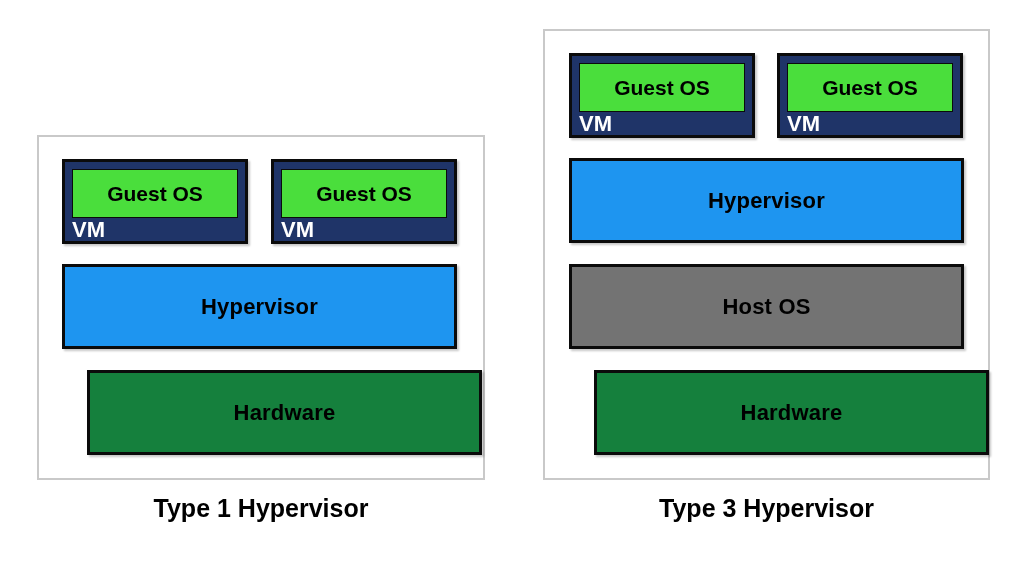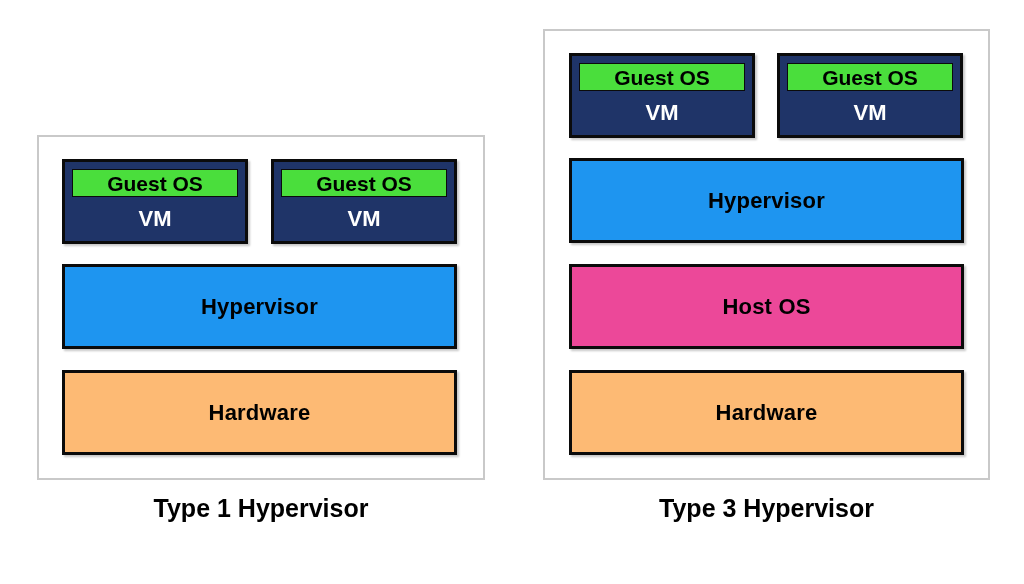--- a/index.html
+++ b/index.html
@@ -68,50 +68,49 @@
     box-shadow: 2px 2px 2px rgba(0,0,0,0.22);
     padding: 7px 7px 0 7px;
     display: flex;
     flex-direction: column;
     align-items: stretch;
   }
   .guest-os {
     background: #4ade3c;
     border: 1px solid #0b0b0b;
     box-sizing: border-box;
-    height: 28px;
+    height: 49px;
     display: flex;
     align-items: center;
     justify-content: center;
   }
   .guest-os-label {
     font-weight: bold;
     font-size: 21px;
     color: #000000;
     line-height: 1;
     white-space: nowrap;
   }
   .vm-label-wrap {
     flex: 1;
     display: flex;
     align-items: center;
-    justify-content: center;
   }
   .vm-label {
     font-weight: bold;
     font-size: 22px;
     color: #ffffff;
     line-height: 1;
     white-space: nowrap;
   }
 
   
   .fill-hypervisor { background: #1e95f0; text-align: right; }
-  .fill-hostos     { background: #ec4899; }
-  .fill-hardware   { background: #fdba74; }
+  .fill-hostos     { background: #737373; }
+  .fill-hardware   { background: #15803d; margin-left: 25px; }
 
   
   .caption {
     position: absolute;
     text-align: center;
     font-weight: bold;
     font-size: 25px;
     line-height: 1.42;
     color: #000000;
   }

